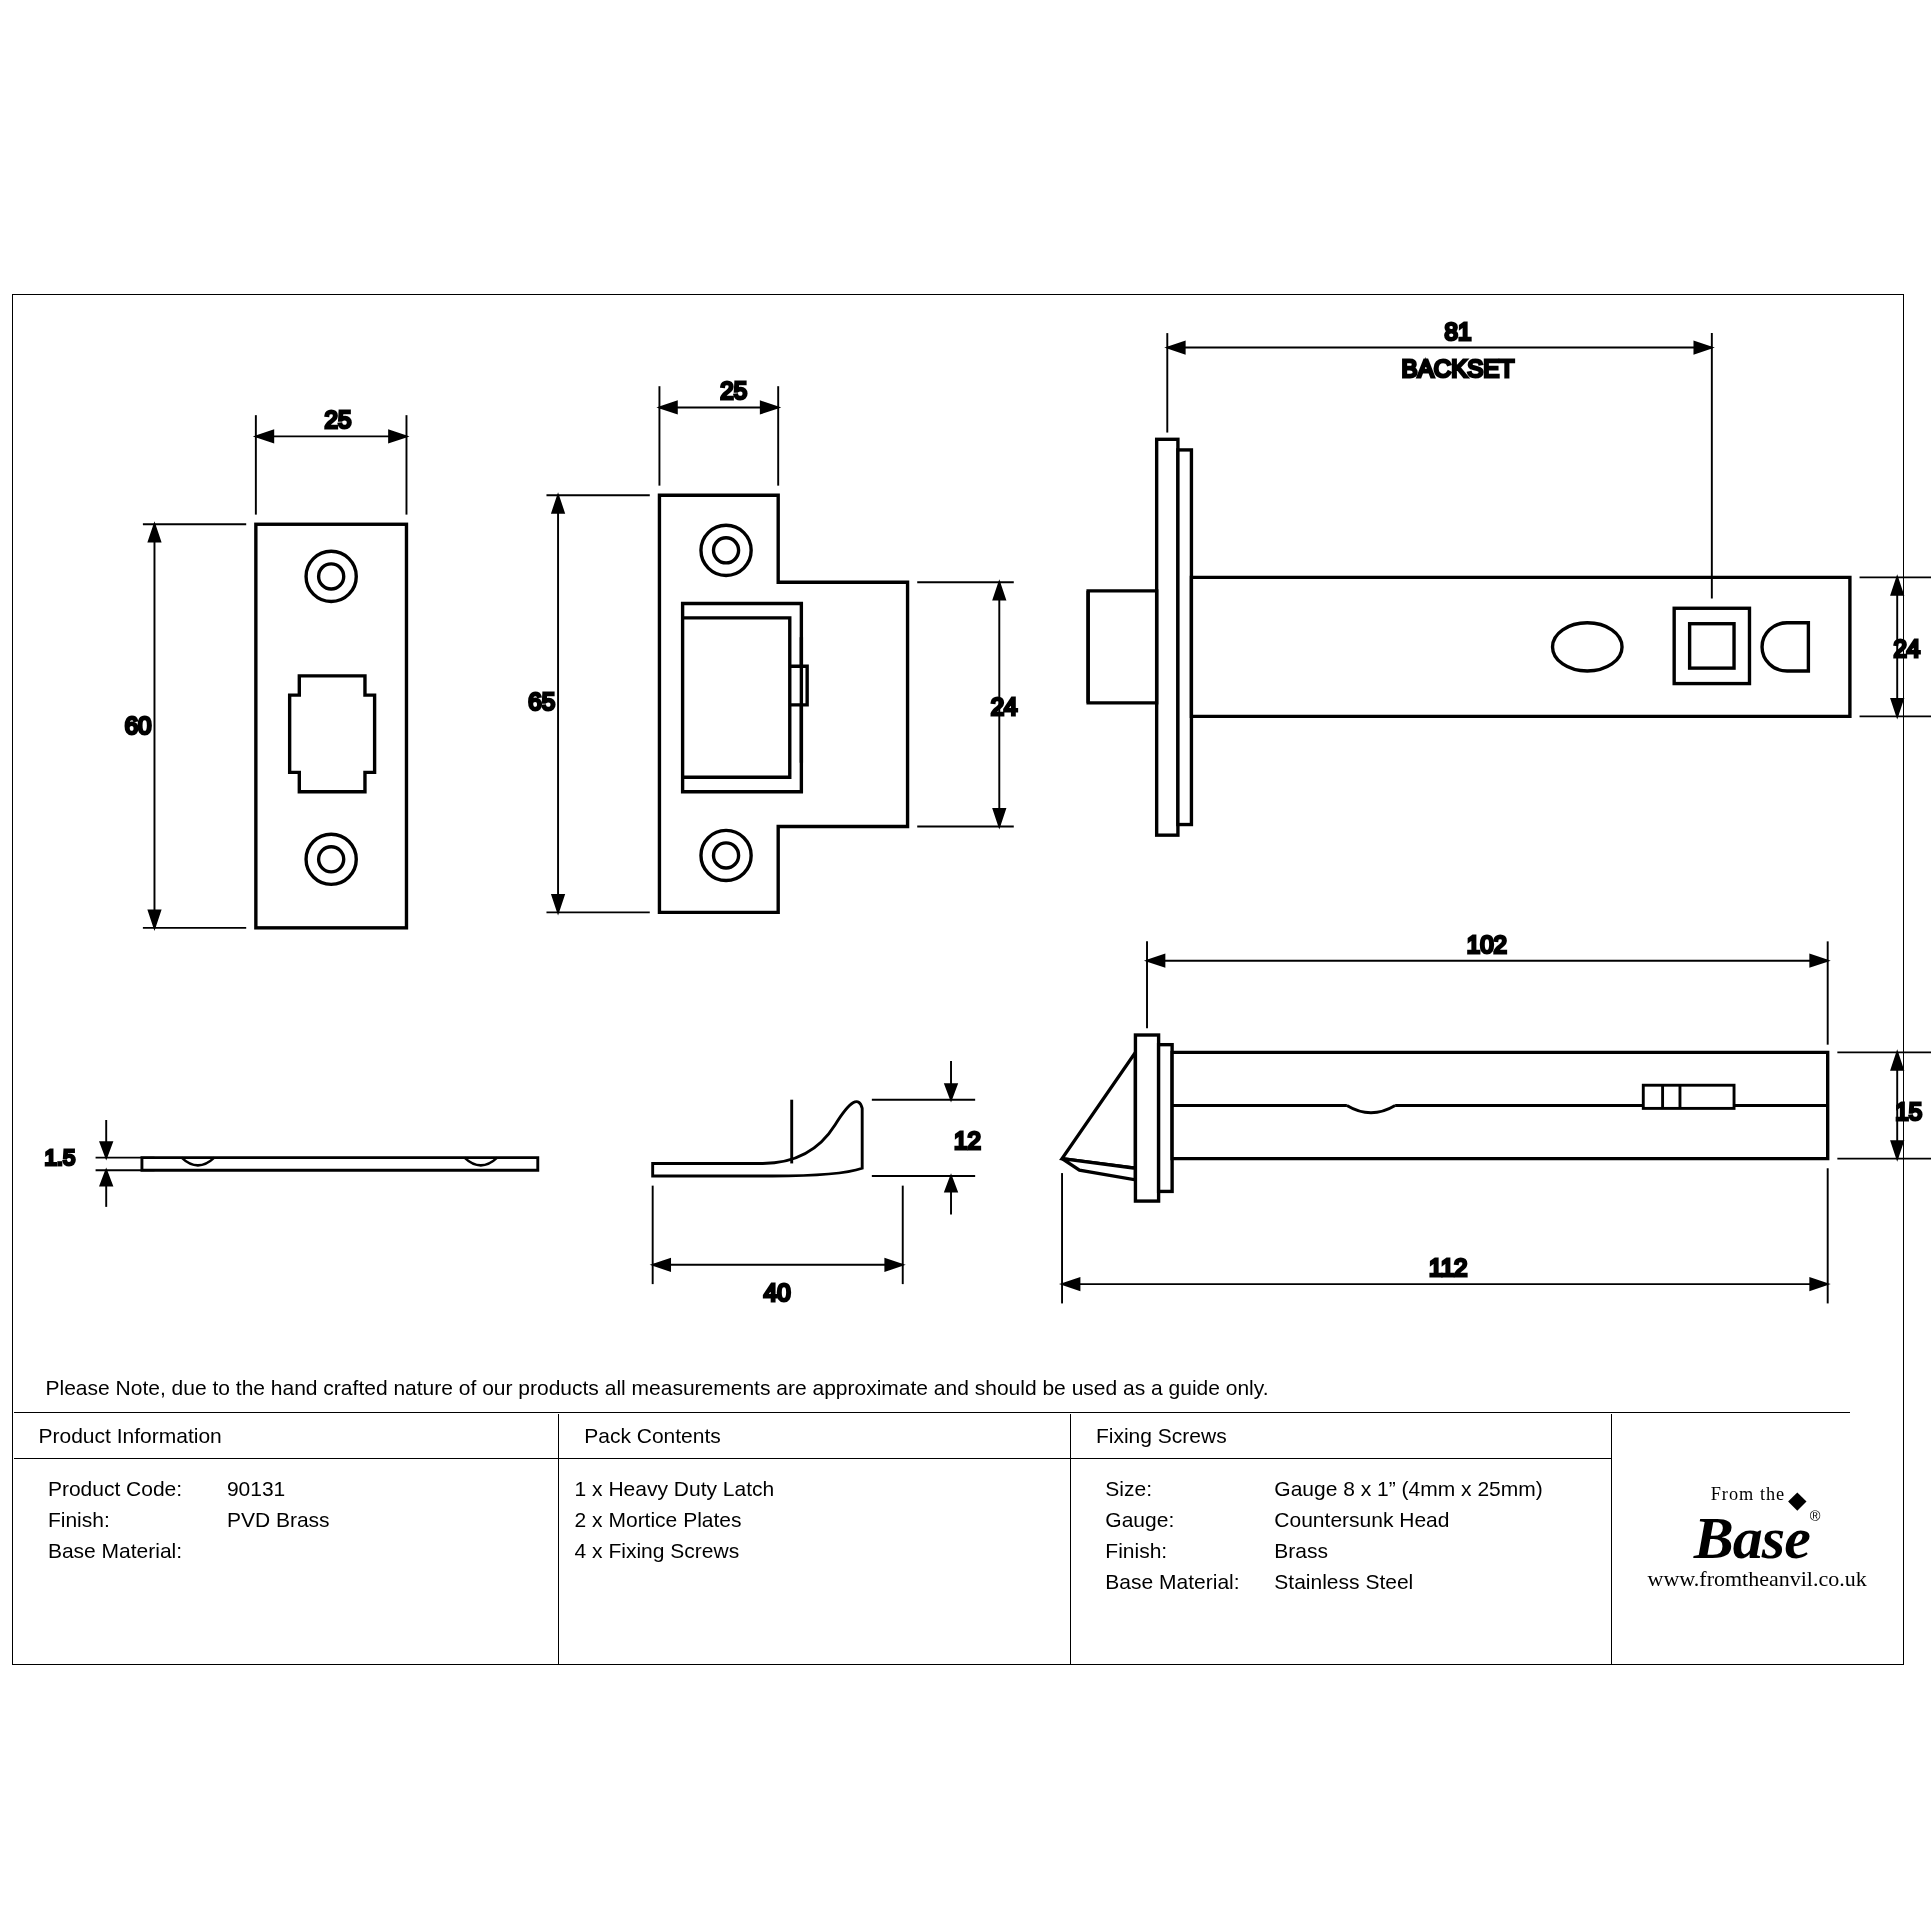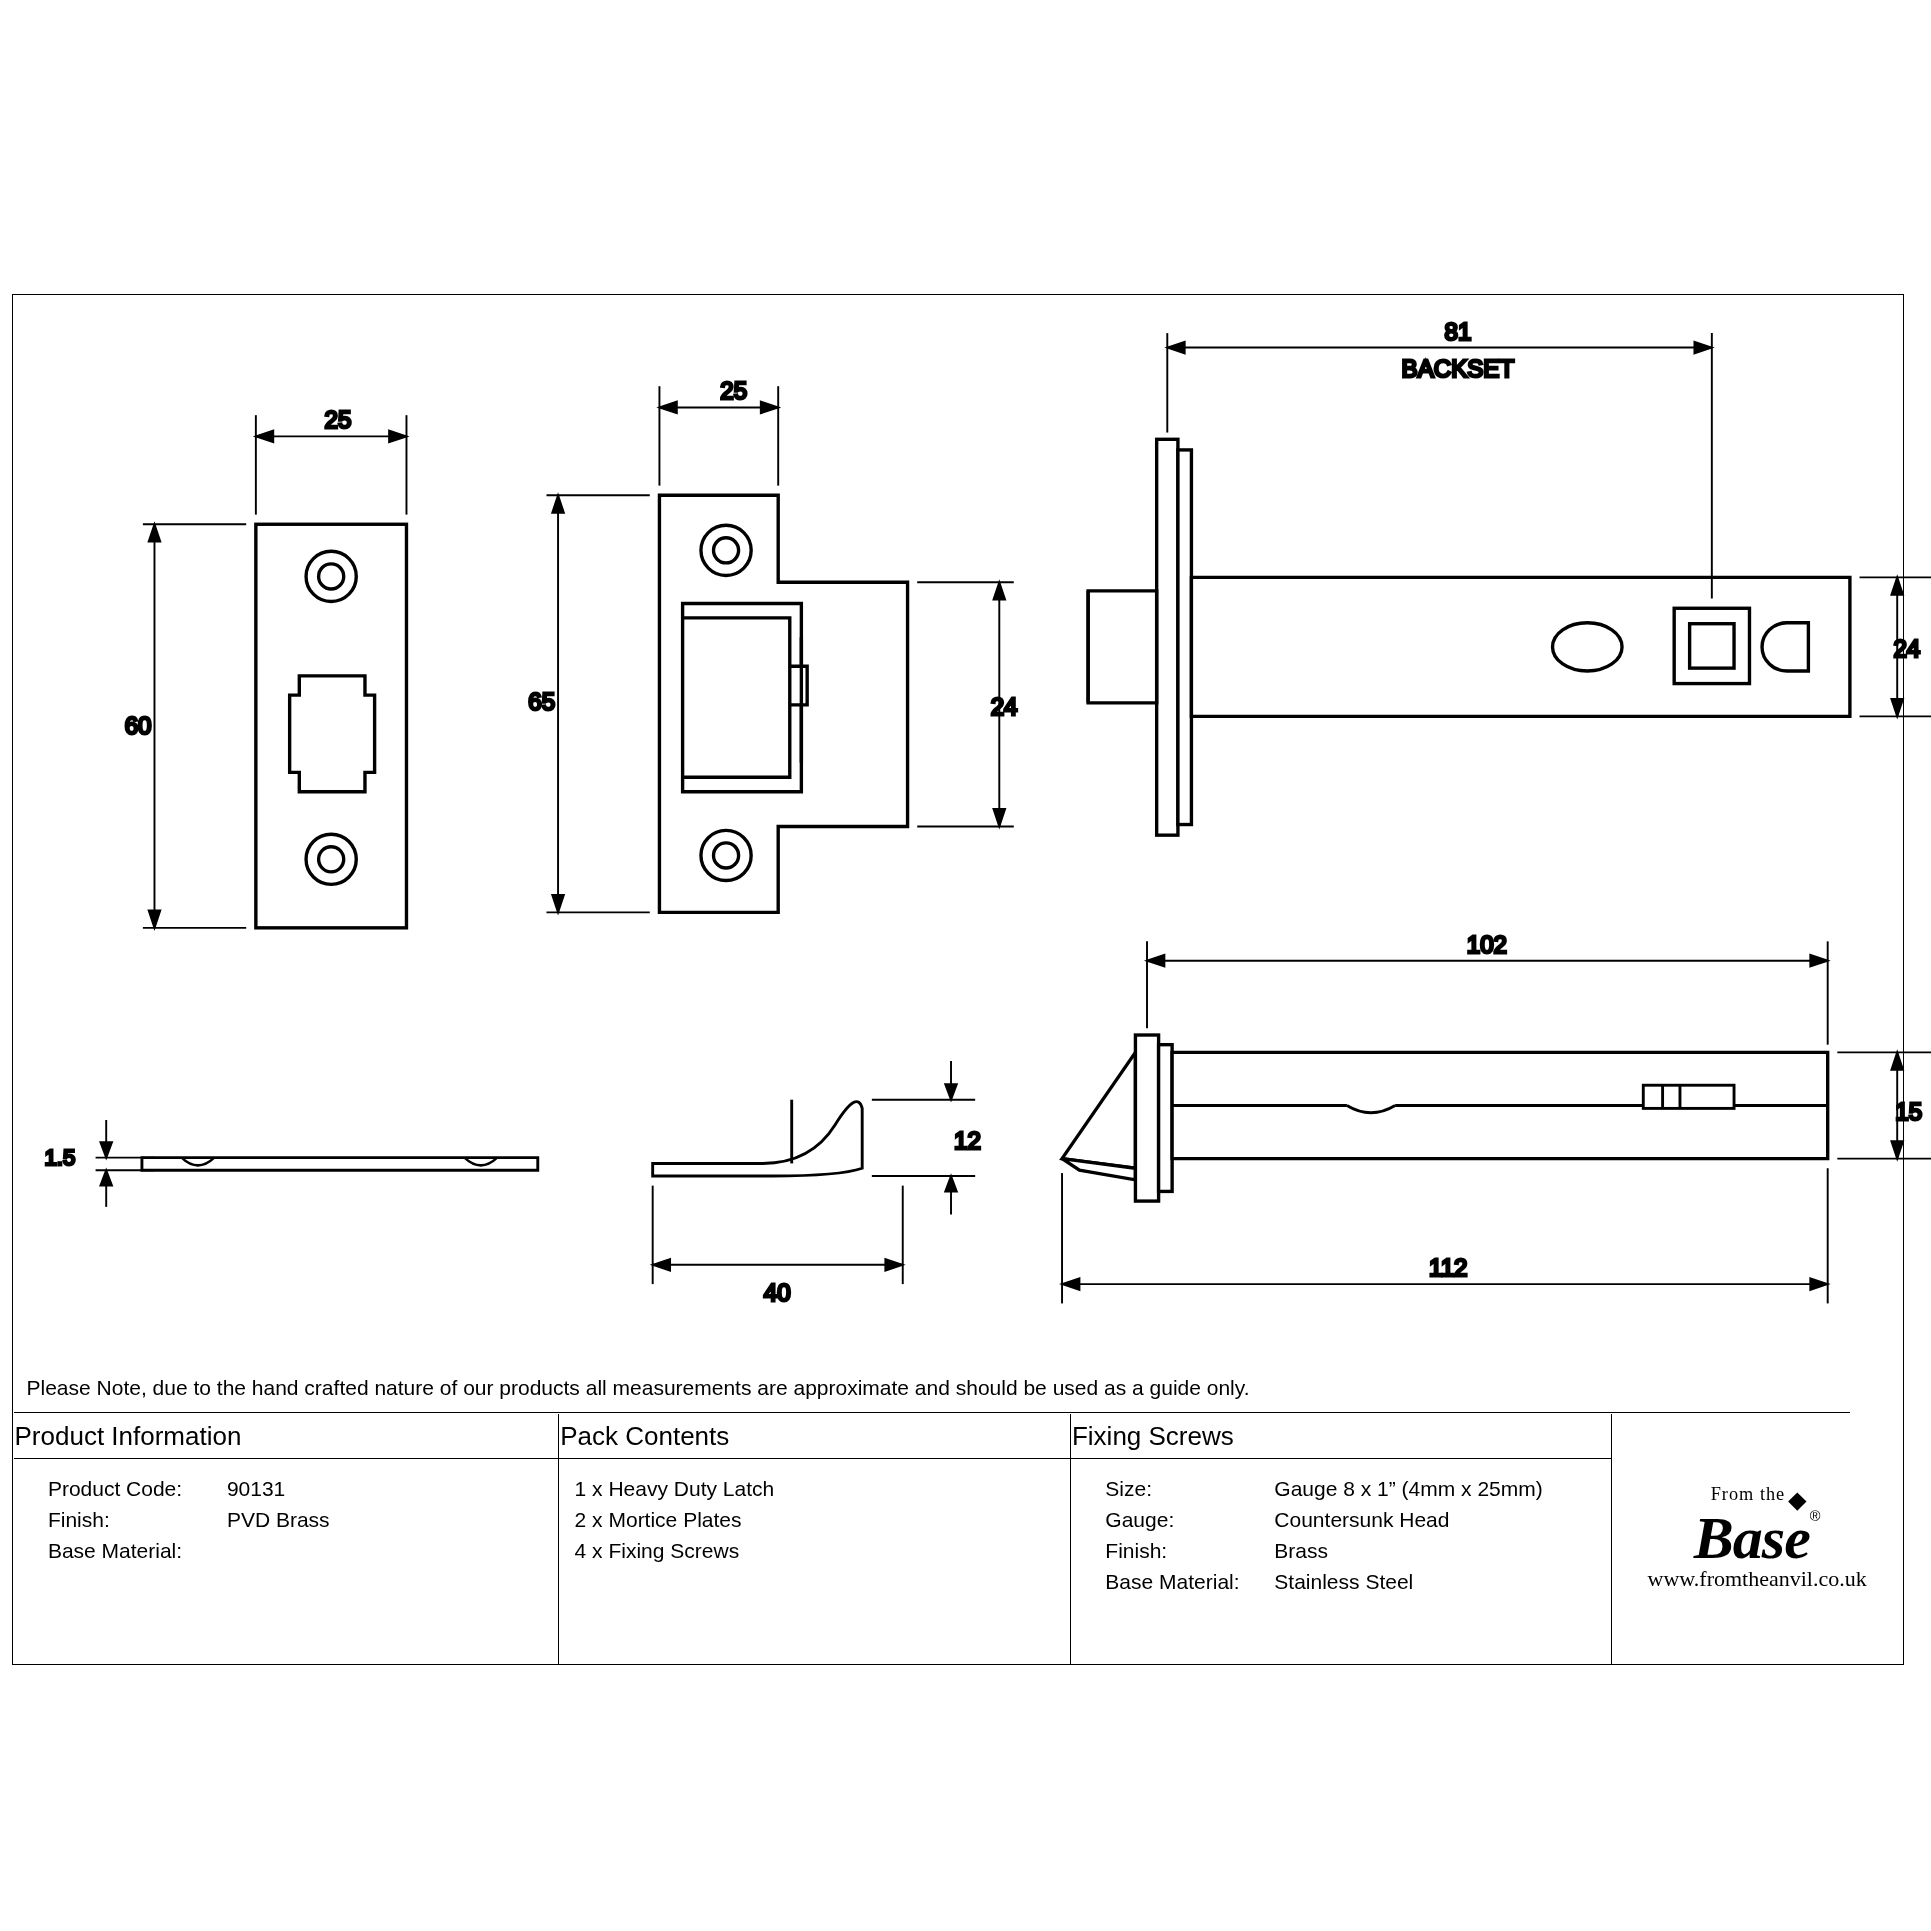--- a/index.html
+++ b/index.html
@@ -3,28 +3,28 @@
 <meta charset="utf-8">
 <style>
   html,body{margin:0;padding:0;background:#ffffff;}
   body{width:1931px;height:1931px;font-family:"Liberation Sans",sans-serif;color:#000;}
   #sheet{position:absolute;left:0;top:0;width:1931px;height:1931px;}
   .frame{position:absolute;left:11.6px;top:294px;width:1892px;height:1371px;border:1.9px solid #000;box-sizing:border-box;}
   svg{position:absolute;left:0;top:0;}
   .dimtxt{font-family:"Liberation Sans",sans-serif;font-size:25px;fill:#000;text-anchor:middle;}
   .dimtxt.small{font-size:23px;}
   .note{position:absolute;left:13.5px;top:1363px;width:1836px;height:50px;box-sizing:border-box;
-        border-bottom:1.9px solid #000;display:flex;align-items:center;padding-left:13px;font-size:21px;}
+        border-bottom:1.9px solid #000;display:flex;align-items:center;padding-left:32px;font-size:21px;}
   .tablewrap{position:absolute;left:13.5px;top:1414px;width:1889px;height:250px;box-sizing:border-box;display:flex;}
   .col{box-sizing:border-box;border-right:1.9px solid #000;height:100%;}
   .col.c1{width:546px;}
   .col.c2{width:512px;}
   .col.c3{width:541px;}
   .col.c4{width:291px;border-right:none;position:relative;}
-  .colhead{height:44px;border-bottom:1.9px solid #000;display:flex;align-items:center;padding-left:1px;font-size:26px;}
+  .colhead{height:44px;border-bottom:1.9px solid #000;display:flex;align-items:center;padding-left:25px;font-size:21px;}
   .colbody{padding:13.5px 15.4px 0 15.4px;font-size:21px;line-height:31px;}
   .kv{display:flex;margin-left:19px;}
   .kv .k{width:179px;}
   .kv .v{flex:1;}
   .kv2 .k{width:169px;}
   .logo{position:absolute;left:0;top:0;width:291px;height:246px;display:flex;align-items:center;justify-content:center;flex-direction:column;}
   .logo .lg1{font-family:"Liberation Serif",serif;font-size:18.3px;letter-spacing:1px;line-height:19.3px;margin-bottom:-3.9px;}
   .logo .lg2{font-family:"Liberation Serif",serif;font-size:60px;font-style:italic;font-weight:bold;line-height:60px;letter-spacing:-1px;}
   .logo .lg3{font-family:"Liberation Serif",serif;font-size:22px;line-height:19.3px;margin-top:1.9px;}
   .logo .reg{font-size:14.5px;vertical-align:super;}

